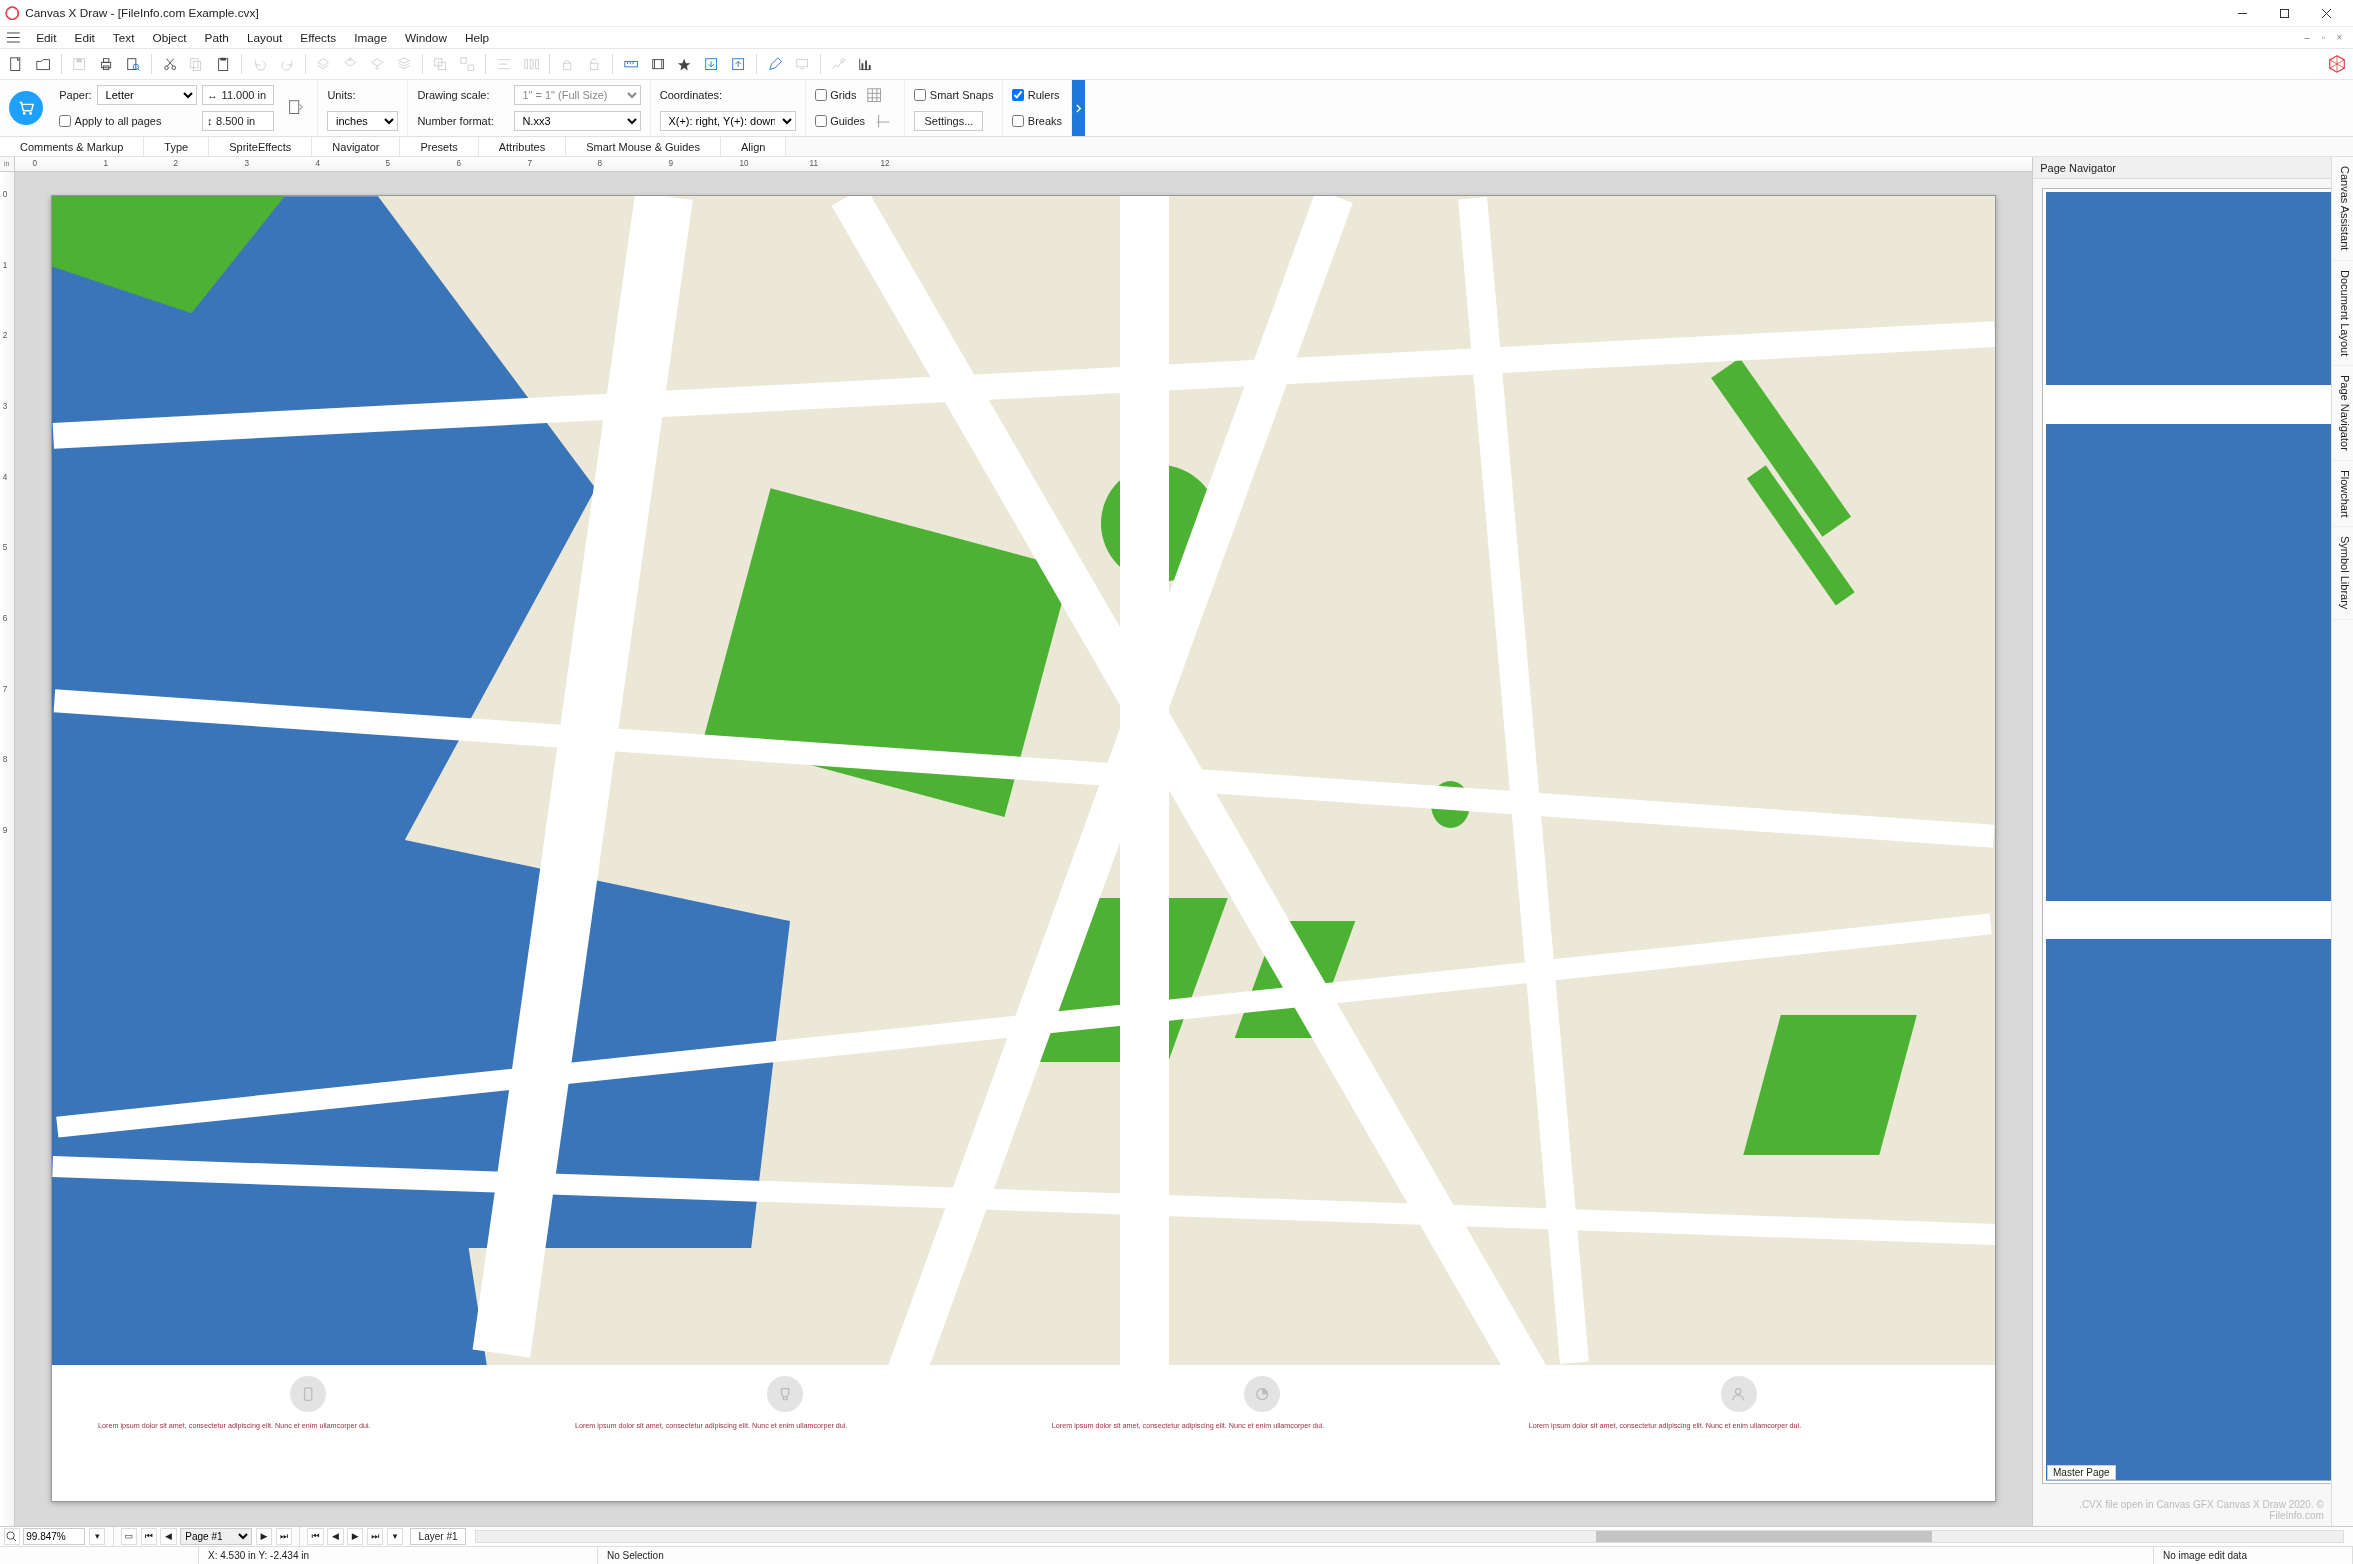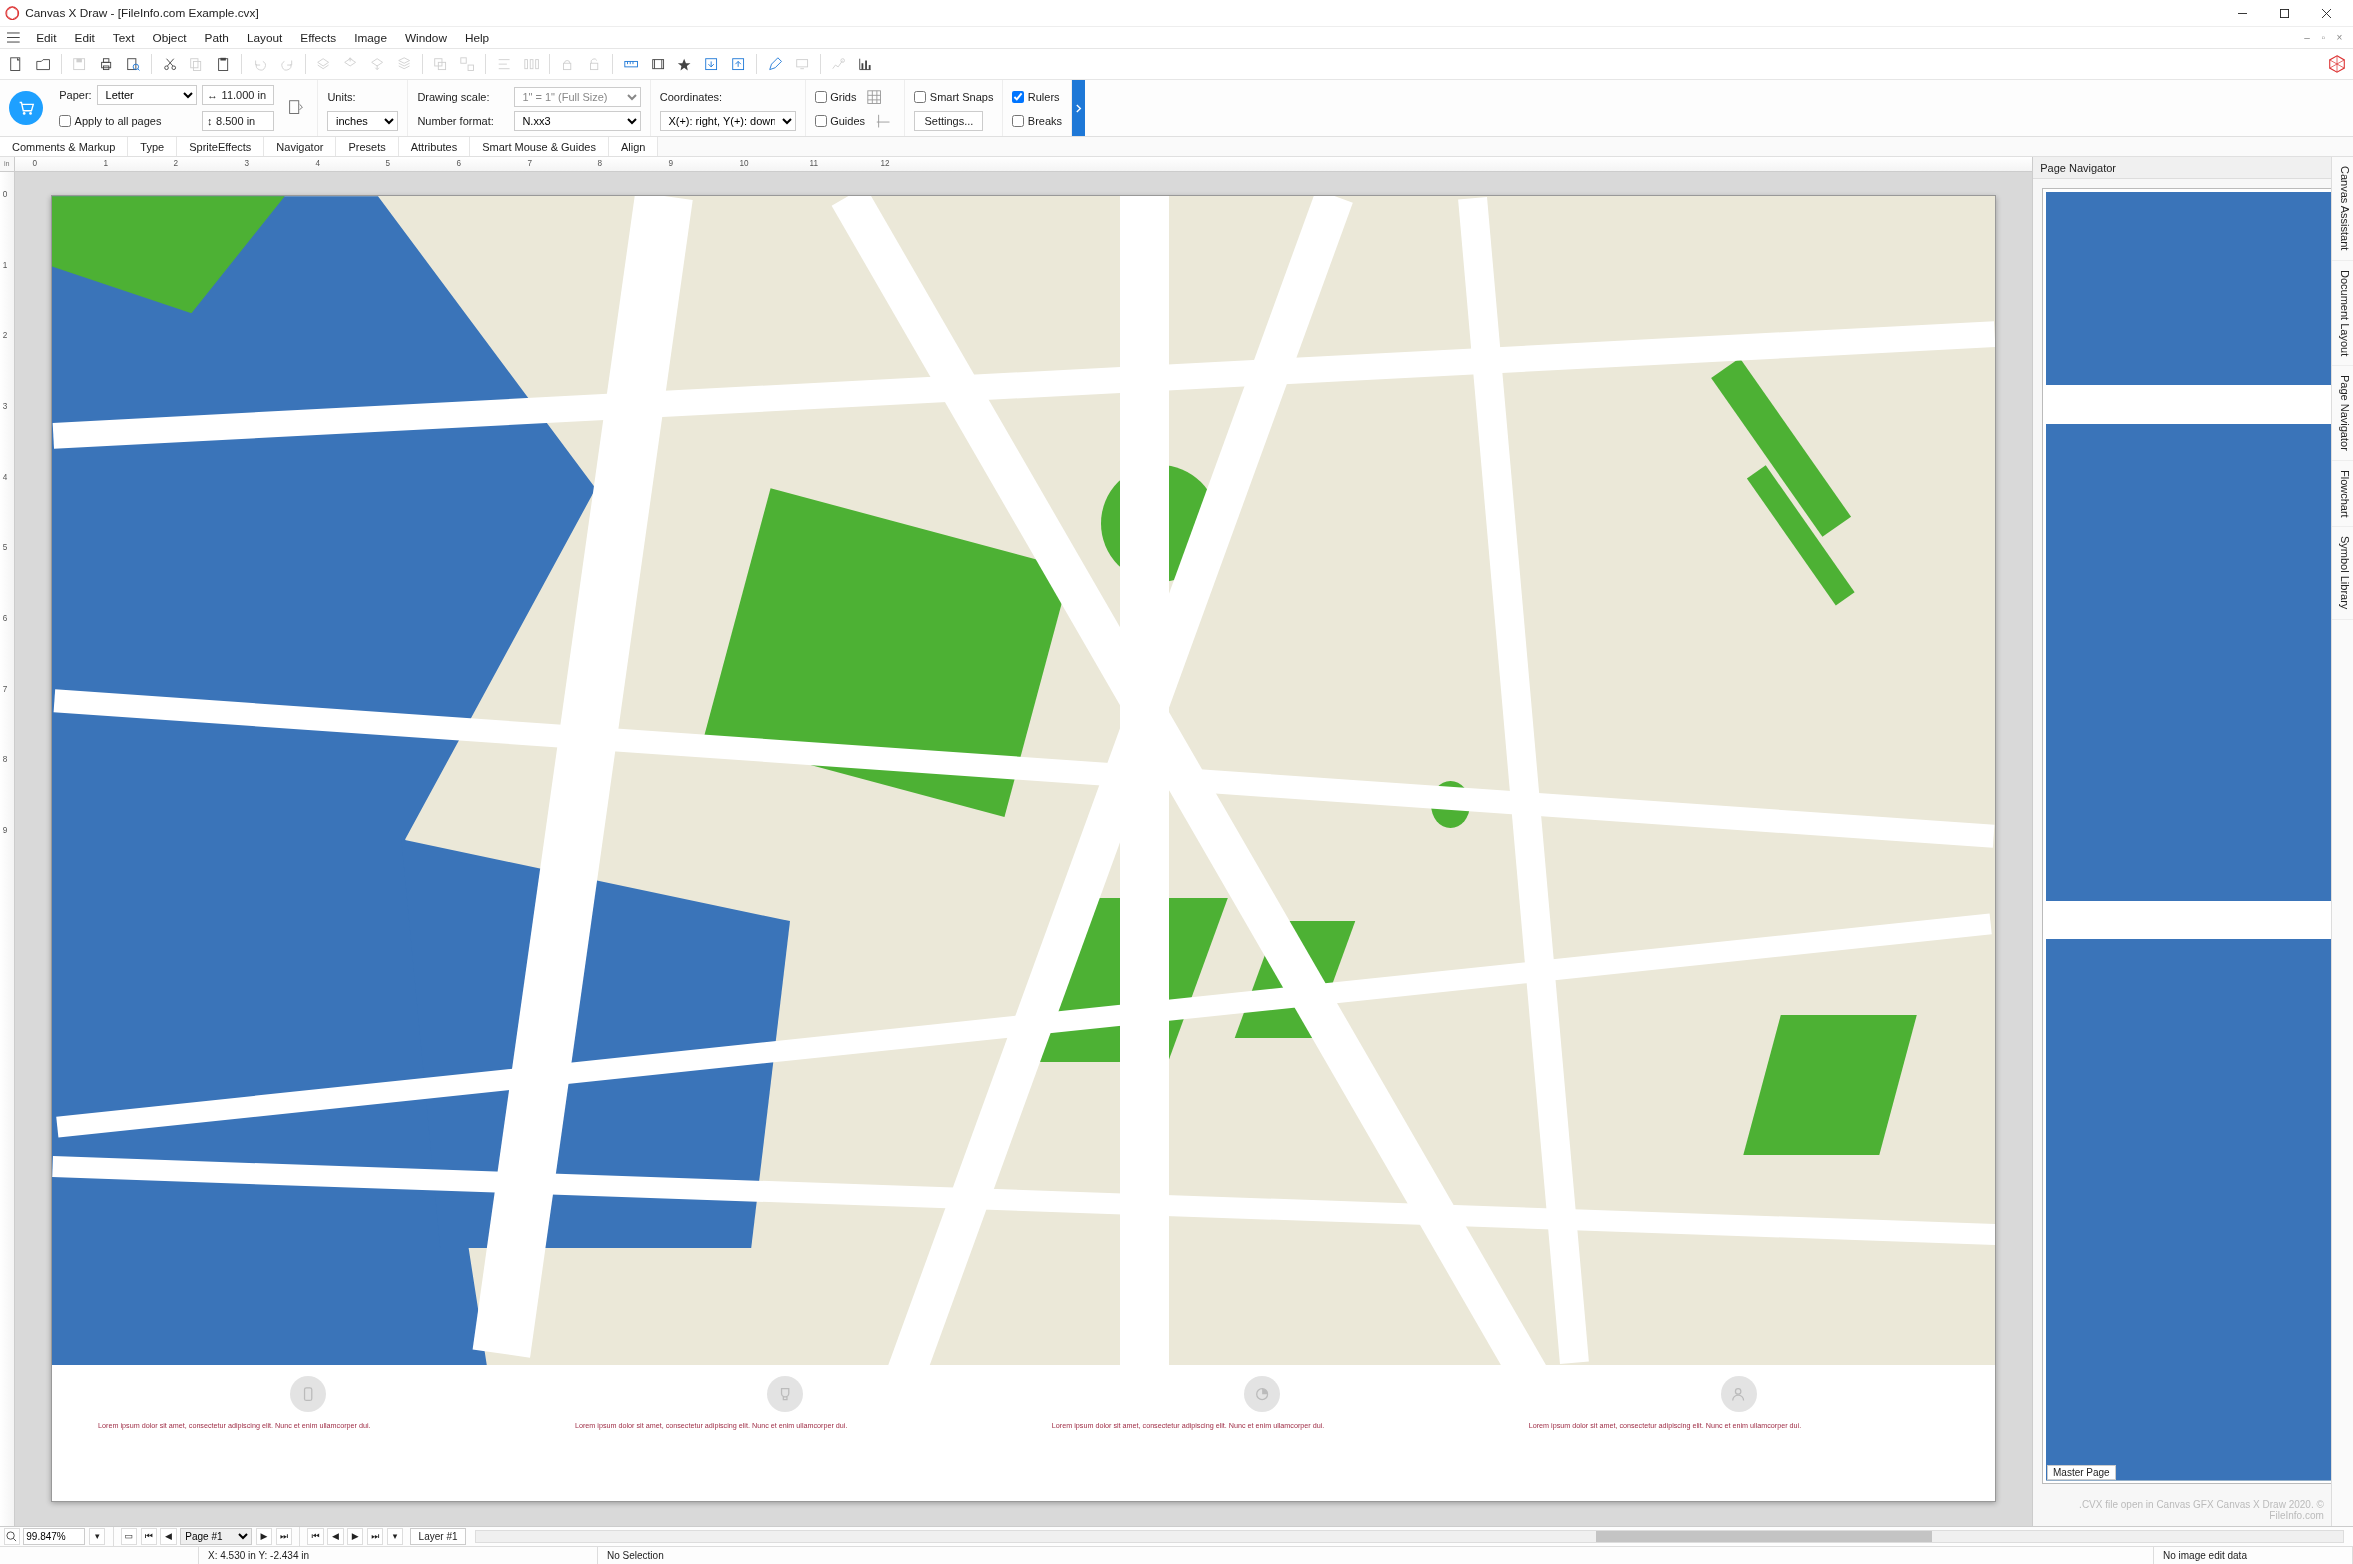--- a/index.html
+++ b/index.html
@@ -22,37 +22,37 @@
 
 
 .toolbar { height: 31px; display: flex; align-items: center; padding: 0 3.6px; border-bottom: 0.9px solid #e6e6e6; gap: 1.8px; }
 .tbtn { width: 25px; height: 25px; display:flex; align-items:center; justify-content:center; cursor:pointer; border-radius:1.8px; }
 .tbtn.disabled { opacity: 0.4; cursor: default; }
 .tsep { width: 0.9px; height: 20px; background: #ddd; margin: 0 3.6px; }
 .toolbar .right-logo { margin-left:auto; width:25px; height:25px; display:flex; align-items:center; justify-content:center; }
 
 
 .ribbon { display:flex; border-bottom:0.9px solid #e0e0e0; background:#fdfdfd; }
-.ribbon .group { border-right:0.9px solid #eee; padding:5.4px 9px; display:flex; flex-direction:column; gap:3.6px; justify-content:flex-end; position:relative; }
+.ribbon .group { border-right:0.9px solid #eee; padding:5.4px 9px; display:flex; flex-direction:column; gap:3.6px; justify-content:space-between; position:relative; }
 .ribbon .group.row { display:flex; flex-direction:row; align-items:center; gap:9px; }
 .ribbon label { font-size:11px; }
 .ribbon .field-row { display:flex; align-items:center; gap:5.4px; height:20px; }
 .ribbon select, .ribbon .txtbox { height:20px; border:0.9px solid #ccc; background:#fff; font-size:11px; padding:0 3.6px; }
 .ribbon .txtbox { width:72px; display:flex; align-items:center; gap:3.6px; }
 .ribbon .chk { display:flex; align-items:center; gap:3.6px; }
 .ribbon .chk input { width:11.8px; height:11.8px; }
 .ribbon .iconbtn { width:25px; height:25px; display:flex; align-items:center; justify-content:center; cursor:pointer; }
 .ribbon .btn { border:0.9px solid #ccc; padding:1.8px 9px; background:#fff; cursor:pointer; height:20px; display:flex; align-items:center; }
 .ribbon .side-tab { width:12.7px; background:#1e78d7; display:flex; align-items:center; justify-content:center; cursor:pointer; border-left:0.9px solid #1e78d7;}
 .ribbon .help-q { position:absolute; bottom:3.6px; right:5.4px; color:#1e78d7; font-weight:bold; font-size:12.7px; cursor:pointer; }
 .cart-btn { width:34px; height:34px; border-radius:50%; background:#1ea0ff; display:flex; align-items:center; justify-content:center; cursor:pointer; margin-right:7.2px;}
 
 
 .tabstrip { height:20px; display:flex; border-bottom:0.9px solid #e0e0e0; background:#fafafa; }
-.tabstrip .tab { padding:0 12px; font-size:11px; display:flex; align-items:center; border-right:0.9px solid #e6e6e6; cursor:pointer; background:#fff;}
+.tabstrip .tab { padding:0 20px; font-size:11px; display:flex; align-items:center; border-right:0.9px solid #e6e6e6; cursor:pointer; background:#fff;}
 
 
 .main { flex:1; display:flex; min-height:0; position:relative; }
 .canvas-area { flex:1; display:flex; min-width:0; position:relative; }
 .ruler-h { height:14.5px; background:linear-gradient(#fff,#f4f4f4); border-bottom:0.9px solid #ccc; font-size:8.2px; position:relative; overflow:hidden;}
 .ruler-v { width:14.5px; background:linear-gradient(90deg,#fff,#f4f4f4); border-right:0.9px solid #ccc; font-size:8.2px; position:relative;}
 .ruler-h .tick, .ruler-v .tick { position:absolute; color:#555; }
 .ruler-corner { width:14.5px; height:14.5px; border-right:0.9px solid #ccc; border-bottom:0.9px solid #ccc; background:#f8f8f8; font-size:7.2px; display:flex; align-items:center; justify-content:center; color:#777;}
 .canvas-wrap { flex:1; background:#d9d9d9; position:relative; overflow:hidden; display:flex; }
 .canvas-inner { display:flex; flex-direction:column; width:100%; }

